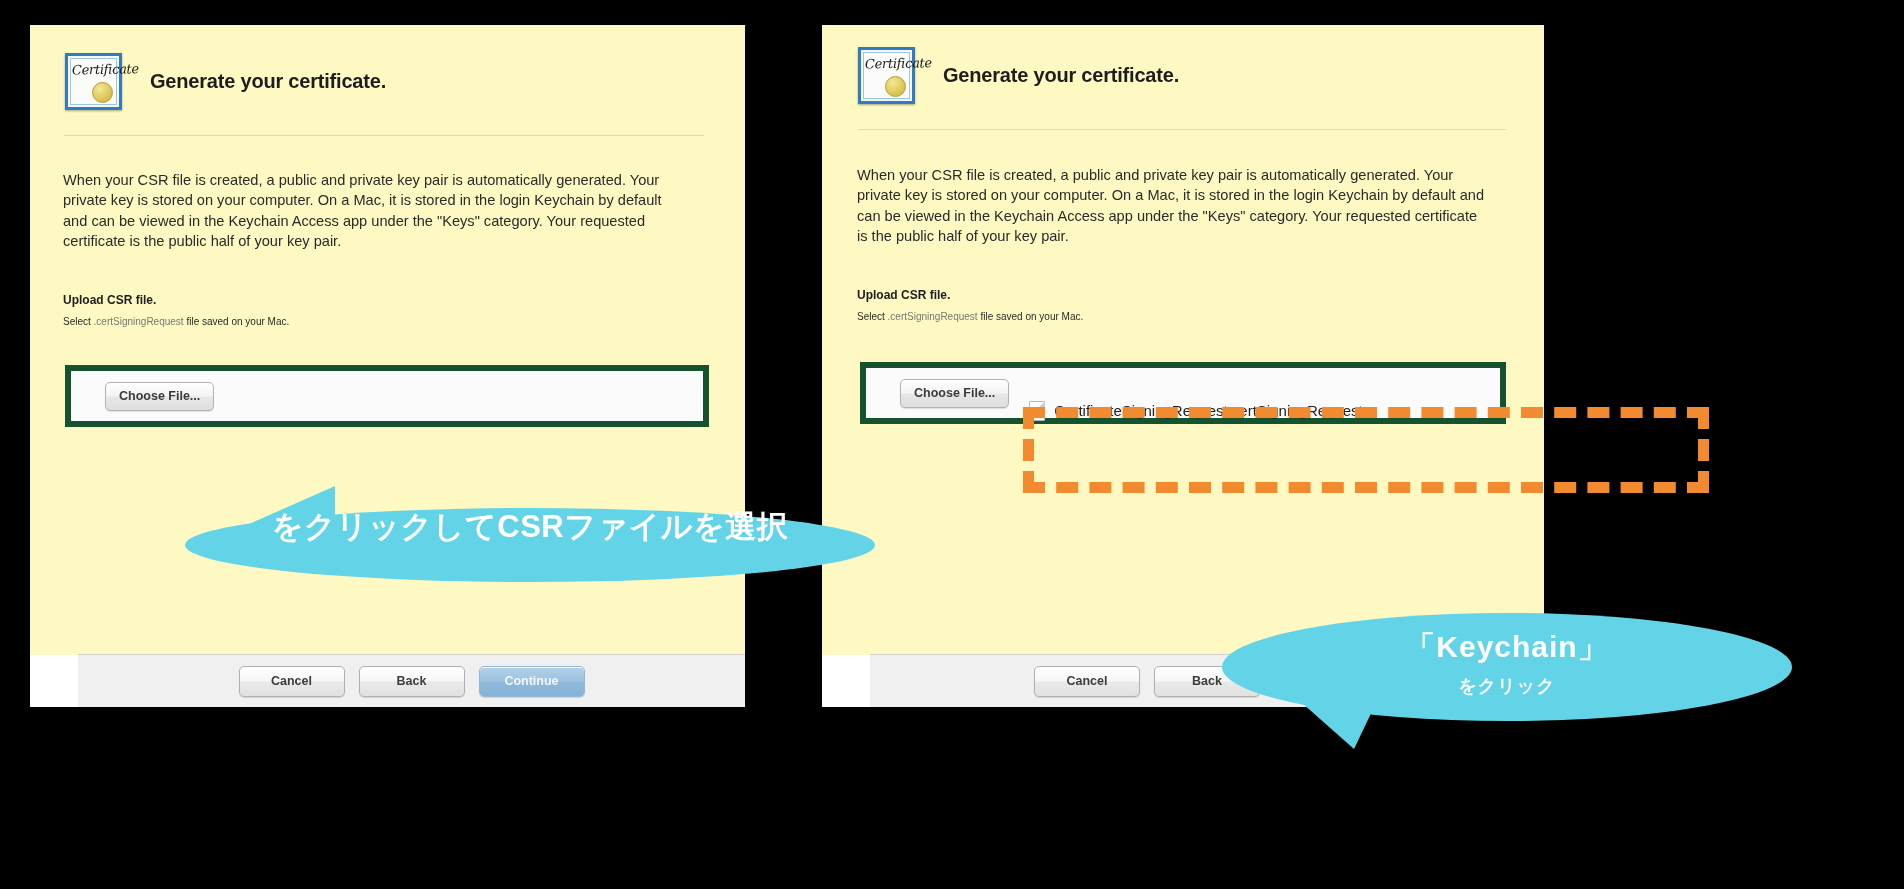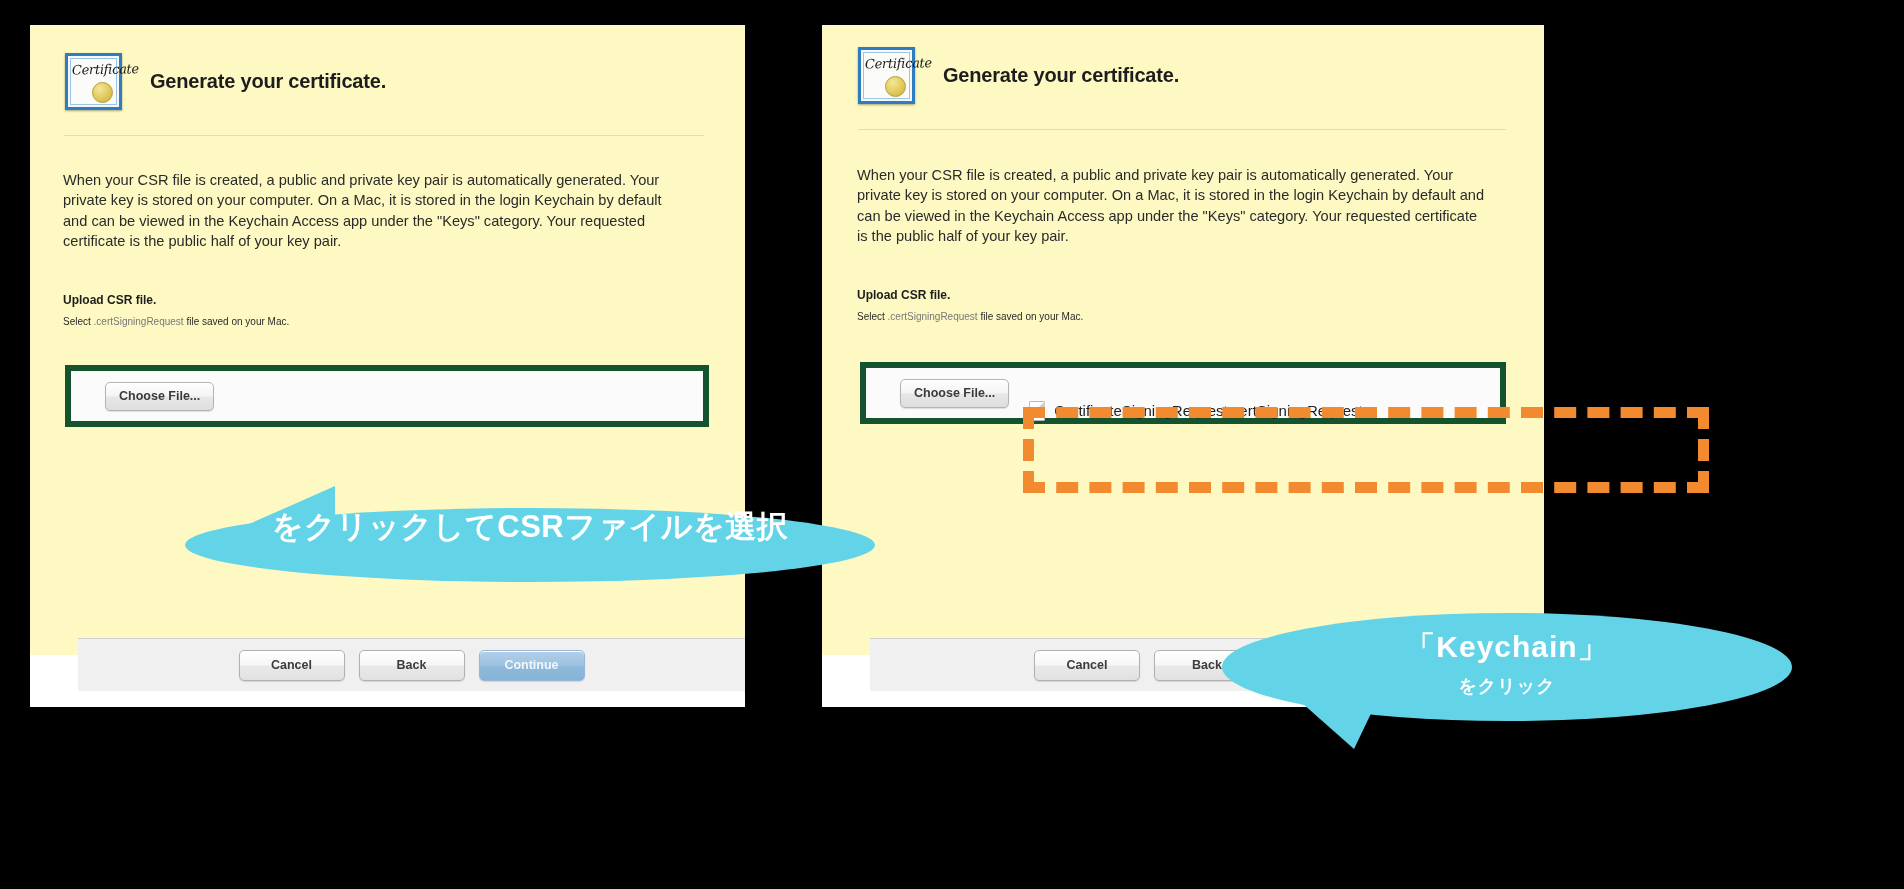--- a/index.html
+++ b/index.html
@@ -126,21 +126,21 @@
   
   .dash-hl{
     position:absolute;
     box-sizing:border-box;
     border:11px dashed #F28A30;
     pointer-events:none;
   }
 
   
   .footer{
-    position:absolute;left:0;right:0;bottom:16px;height:52px;
+    position:absolute;left:0;right:0;bottom:0;height:52px;
     background:#f0f0f0;
     border-top:1px solid #cfcfcf;
     display:flex;align-items:center;justify-content:center;
     gap:14px;
     margin-left:48px;
   }
   .btn{
     font-size:12.5px;font-weight:bold;
     padding:7px 0 8px;
     width:104px;text-align:center;

